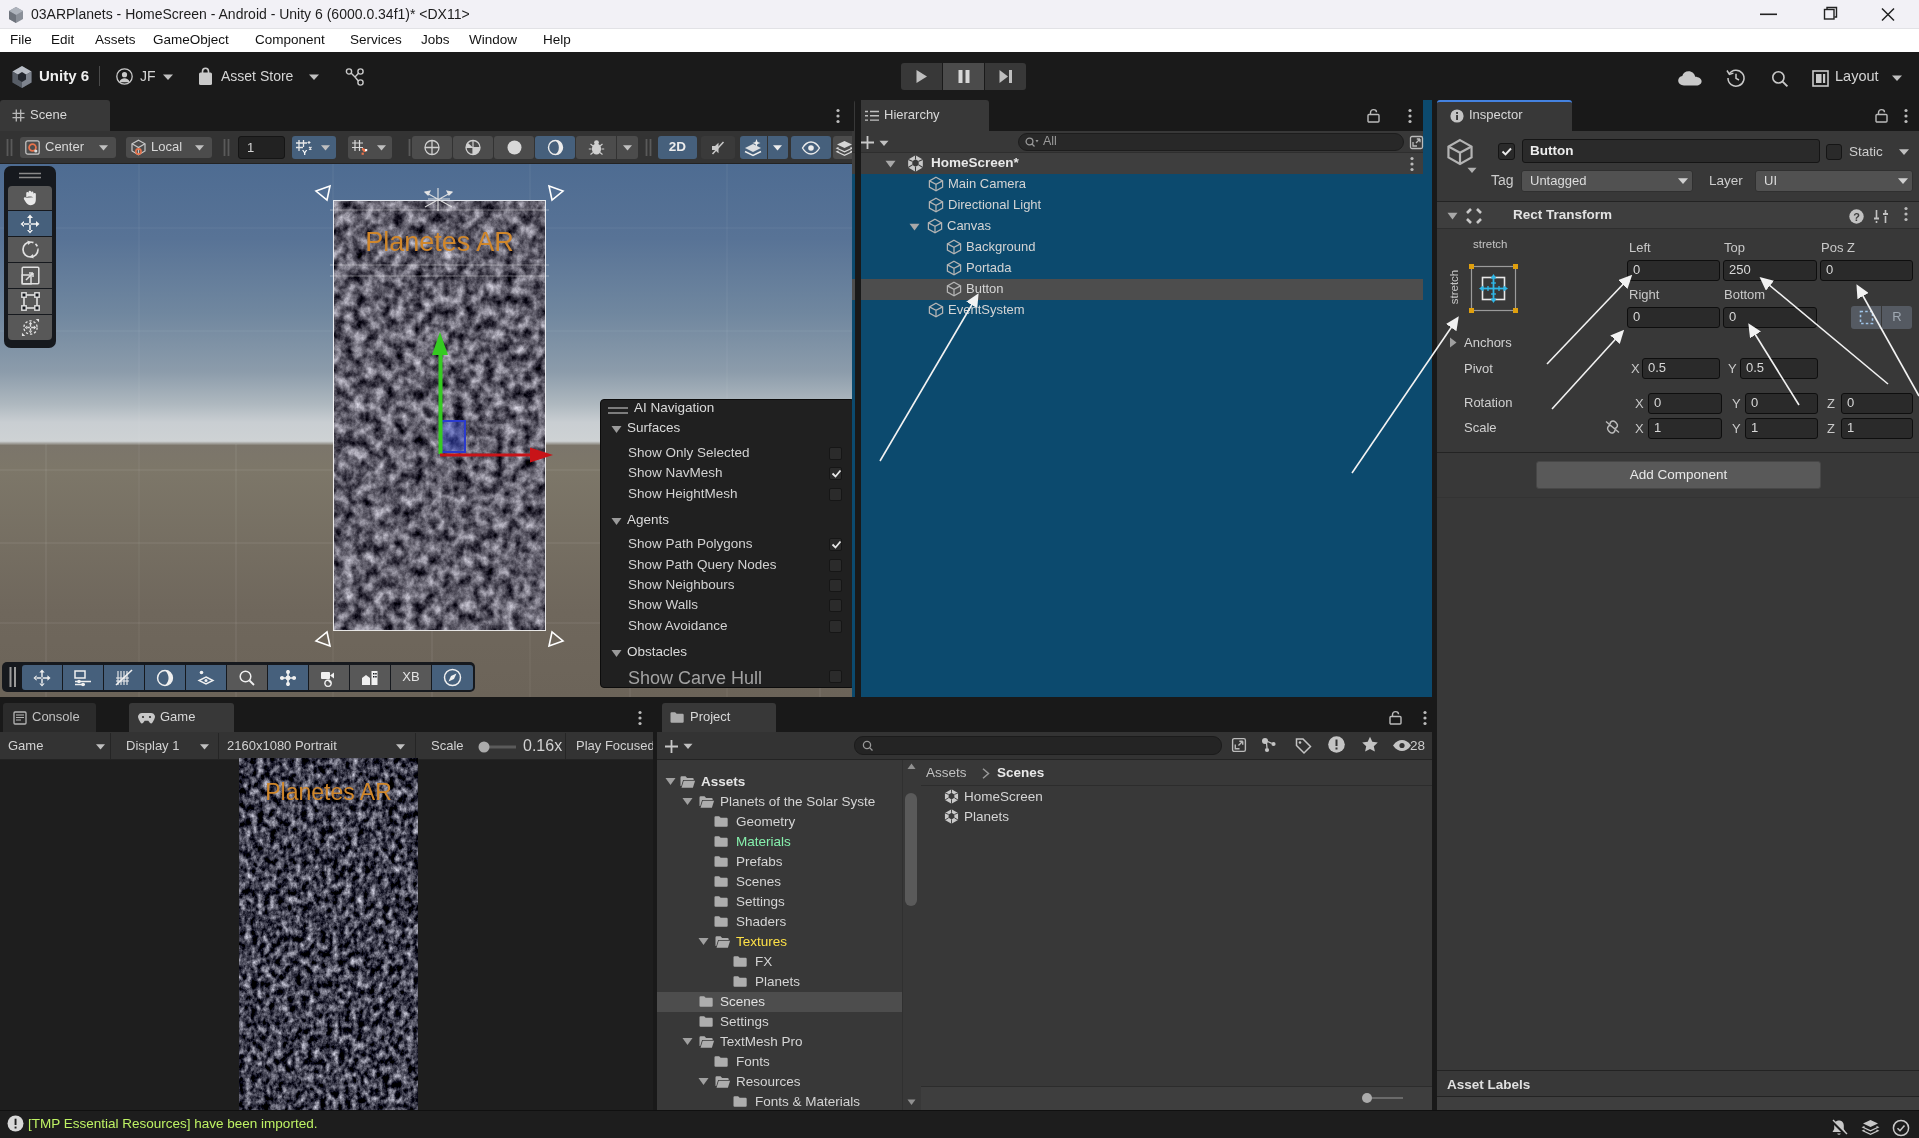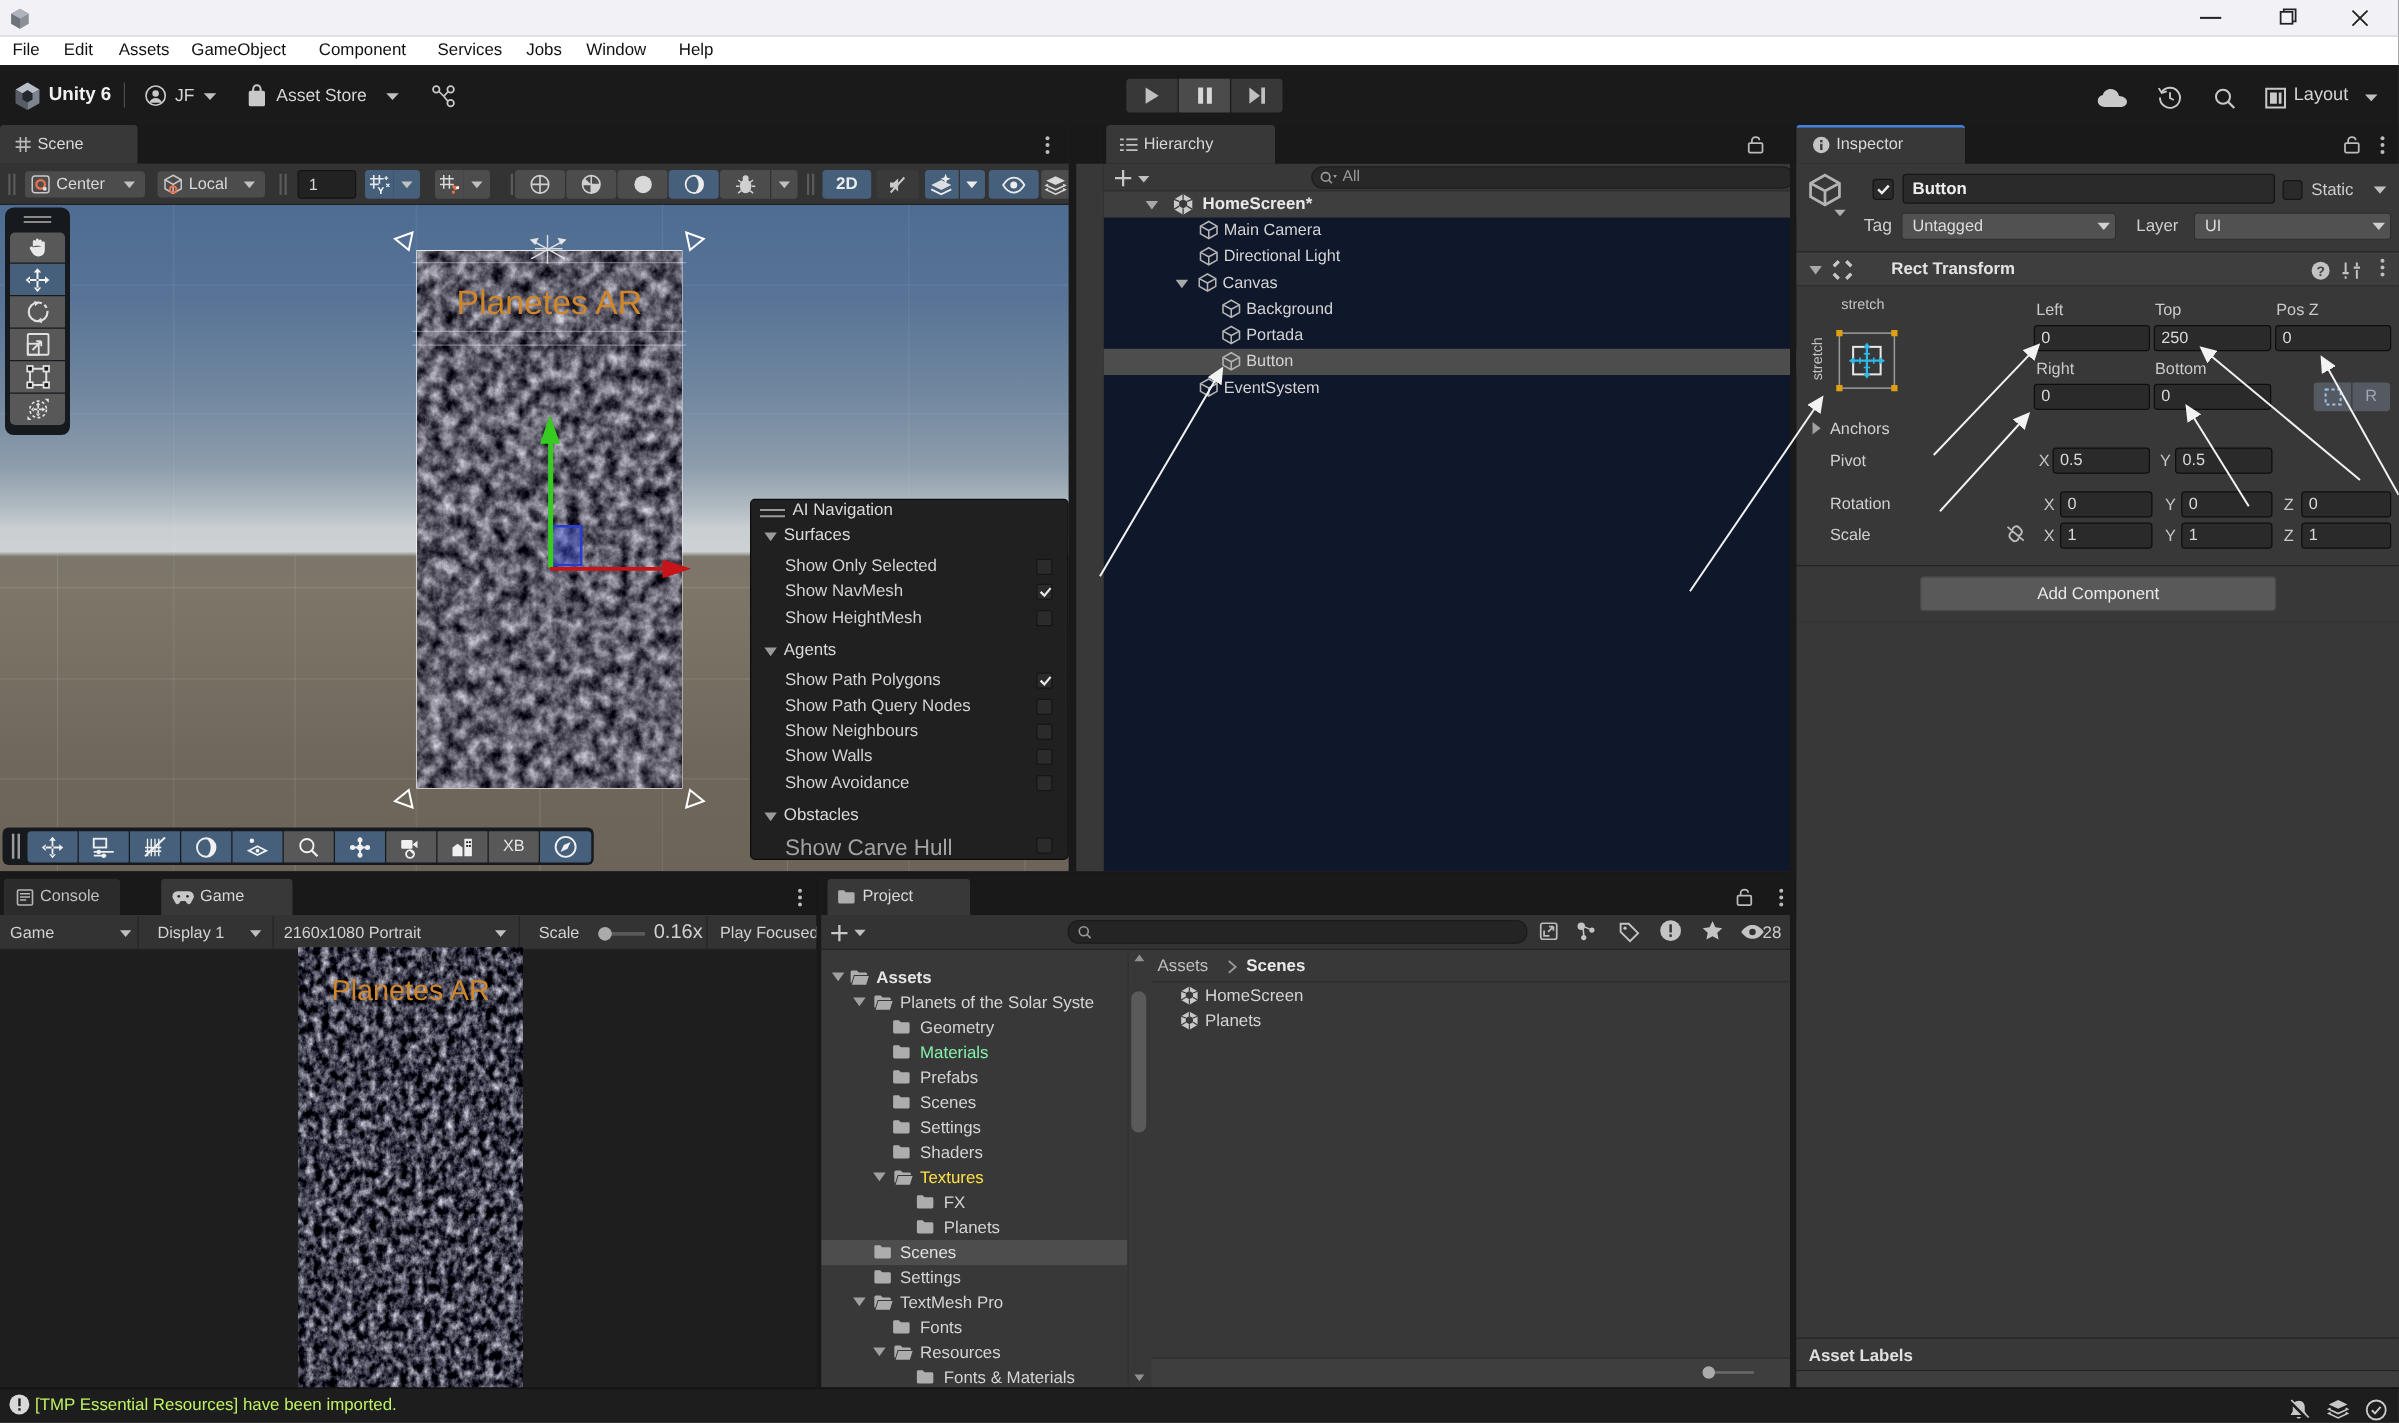--- a/index.html
+++ b/index.html
@@ -52,20 +52,21 @@
 </filter>
 </defs>
 </svg>
 
 <div class="abs" style="left:0;top:0;width:1919px;height:29px;background:#F2F1F6;border-bottom:1px solid #E2E2E6"></div>
 <svg class="abs" style="left:7px;top:6px" width="18" height="18" viewBox="0 0 18 18">
   <path d="M9 1 L16 5 L16 13 L9 17 L2 13 L2 5 Z" fill="#8A8F98"></path>
   <path d="M9 1 L16 5 L9 9 L2 5 Z" fill="#AEB3BC"></path>
       <path d="M9 9 L9 17 L2 13 L2 5 Z" fill="#6E737C"></path>
 </svg>
+<div class="tx" style="left:31px;top:0;height:29px;line-height:29px;font-size:14px;color:#1D1D1D">03ARPlanets - HomeScreen - Android - Unity 6 (6000.0.34f1)* &lt;DX11&gt;</div>
 <svg class="abs" style="left:1758px;top:0" width="161" height="29">
   <rect x="2" y="13.5" width="17" height="1.6" fill="#222"></rect>
   <rect x="66.5" y="9.5" width="9.5" height="9.5" fill="none" stroke="#222" stroke-width="1.4"></rect>
   <path d="M69 9.5 L69 7.5 L78.5 7.5 L78.5 17 L76.5 17" fill="none" stroke="#222" stroke-width="1.4"></path>
   <path d="M124 8.5 L136 20.5 M136 8.5 L124 20.5" stroke="#222" stroke-width="1.5"></path>
 </svg>
 
 <div class="abs" style="left:0;top:29px;width:1919px;height:23px;background:#FFFFFF"></div>
 <div class="tx" style="left:10px;top:29px;height:23px;line-height:22px;font-size:13.5px;color:#111">File</div>
 <div class="tx" style="left:51px;top:29px;height:23px;line-height:22px;font-size:13.5px;color:#111">Edit</div>
@@ -475,21 +476,21 @@
   <svg class="abs" style="left:830px;top:438px" width="13" height="13">
         <path d="M2.5 6.5 L5.5 9.5 L10.5 3.5" fill="none" stroke="#E8E8E8" stroke-width="1.8"></path>
       </svg>
   <div class="abs" style="left:829px;top:459px;width:13px;height:13px;background:#2B2B2B;border:1px solid #161616;border-radius:2px"></div>
   <div class="abs" style="left:829px;top:479px;width:13px;height:13px;background:#2B2B2B;border:1px solid #161616;border-radius:2px"></div>
   <div class="abs" style="left:829px;top:499px;width:13px;height:13px;background:#2B2B2B;border:1px solid #161616;border-radius:2px"></div>
   <div class="abs" style="left:829px;top:520px;width:13px;height:13px;background:#2B2B2B;border:1px solid #161616;border-radius:2px"></div>
   <div class="abs" style="left:829px;top:570px;width:13px;height:13px;background:#2B2B2B;border:1px solid #161616;border-radius:2px"></div>
 </div>
 
-<div id="hierpanel" class="abs" style="left:883px;top:100px;width:619px;height:597px;background:#0f172a">
+<div id="hierpanel" class="abs" style="left:852px;top:100px;width:619px;height:597px;background:#0c4a6e">
   <div class="tabrow" style="left:0;top:0;width:571px;height:31px"></div>
   <div class="tab" style="left:2px;top:0;width:135px;height:31px"></div>
   <svg class="abs" style="left:13px;top:10px" width="14" height="12" viewBox="0 0 14 12">
     <path d="M0 1.5 h3 M0 5.8 h3 M0 10.1 h3 M5 1.5 h9 M5 5.8 h9 M5 10.1 h9" stroke="#C0C0C0" stroke-width="1.4"></path>
   </svg>
   <div class="tx" style="left:32px;top:0;height:31px;line-height:30px;font-size:13px;color:#D8D8D8">Hierarchy</div>
   <svg class="abs" style="left:514px;top:8px" width="15" height="16" viewBox="0 0 15 16">
     <rect x="2" y="6.5" width="11" height="7.5" rx="1" fill="none" stroke="#BBB" stroke-width="1.4"></rect>
     <path d="M4.5 6.5 L4.5 4.5 C4.5 2.8 5.7 1.6 7.5 1.6 C9.3 1.6 10.5 2.8 10.5 4.2" fill="none" stroke="#BBB" stroke-width="1.4"></path>
   </svg>

